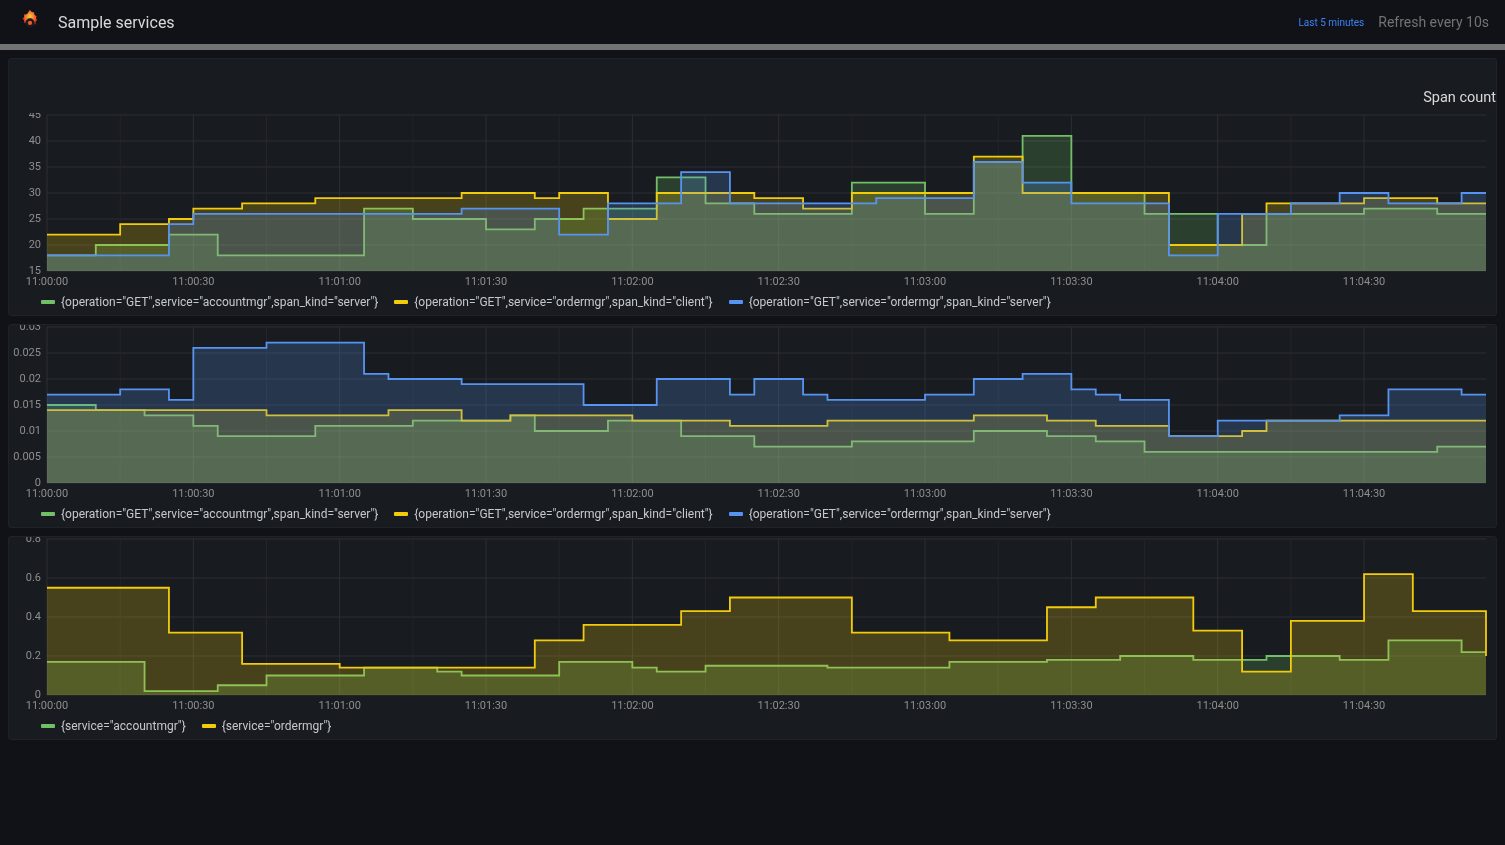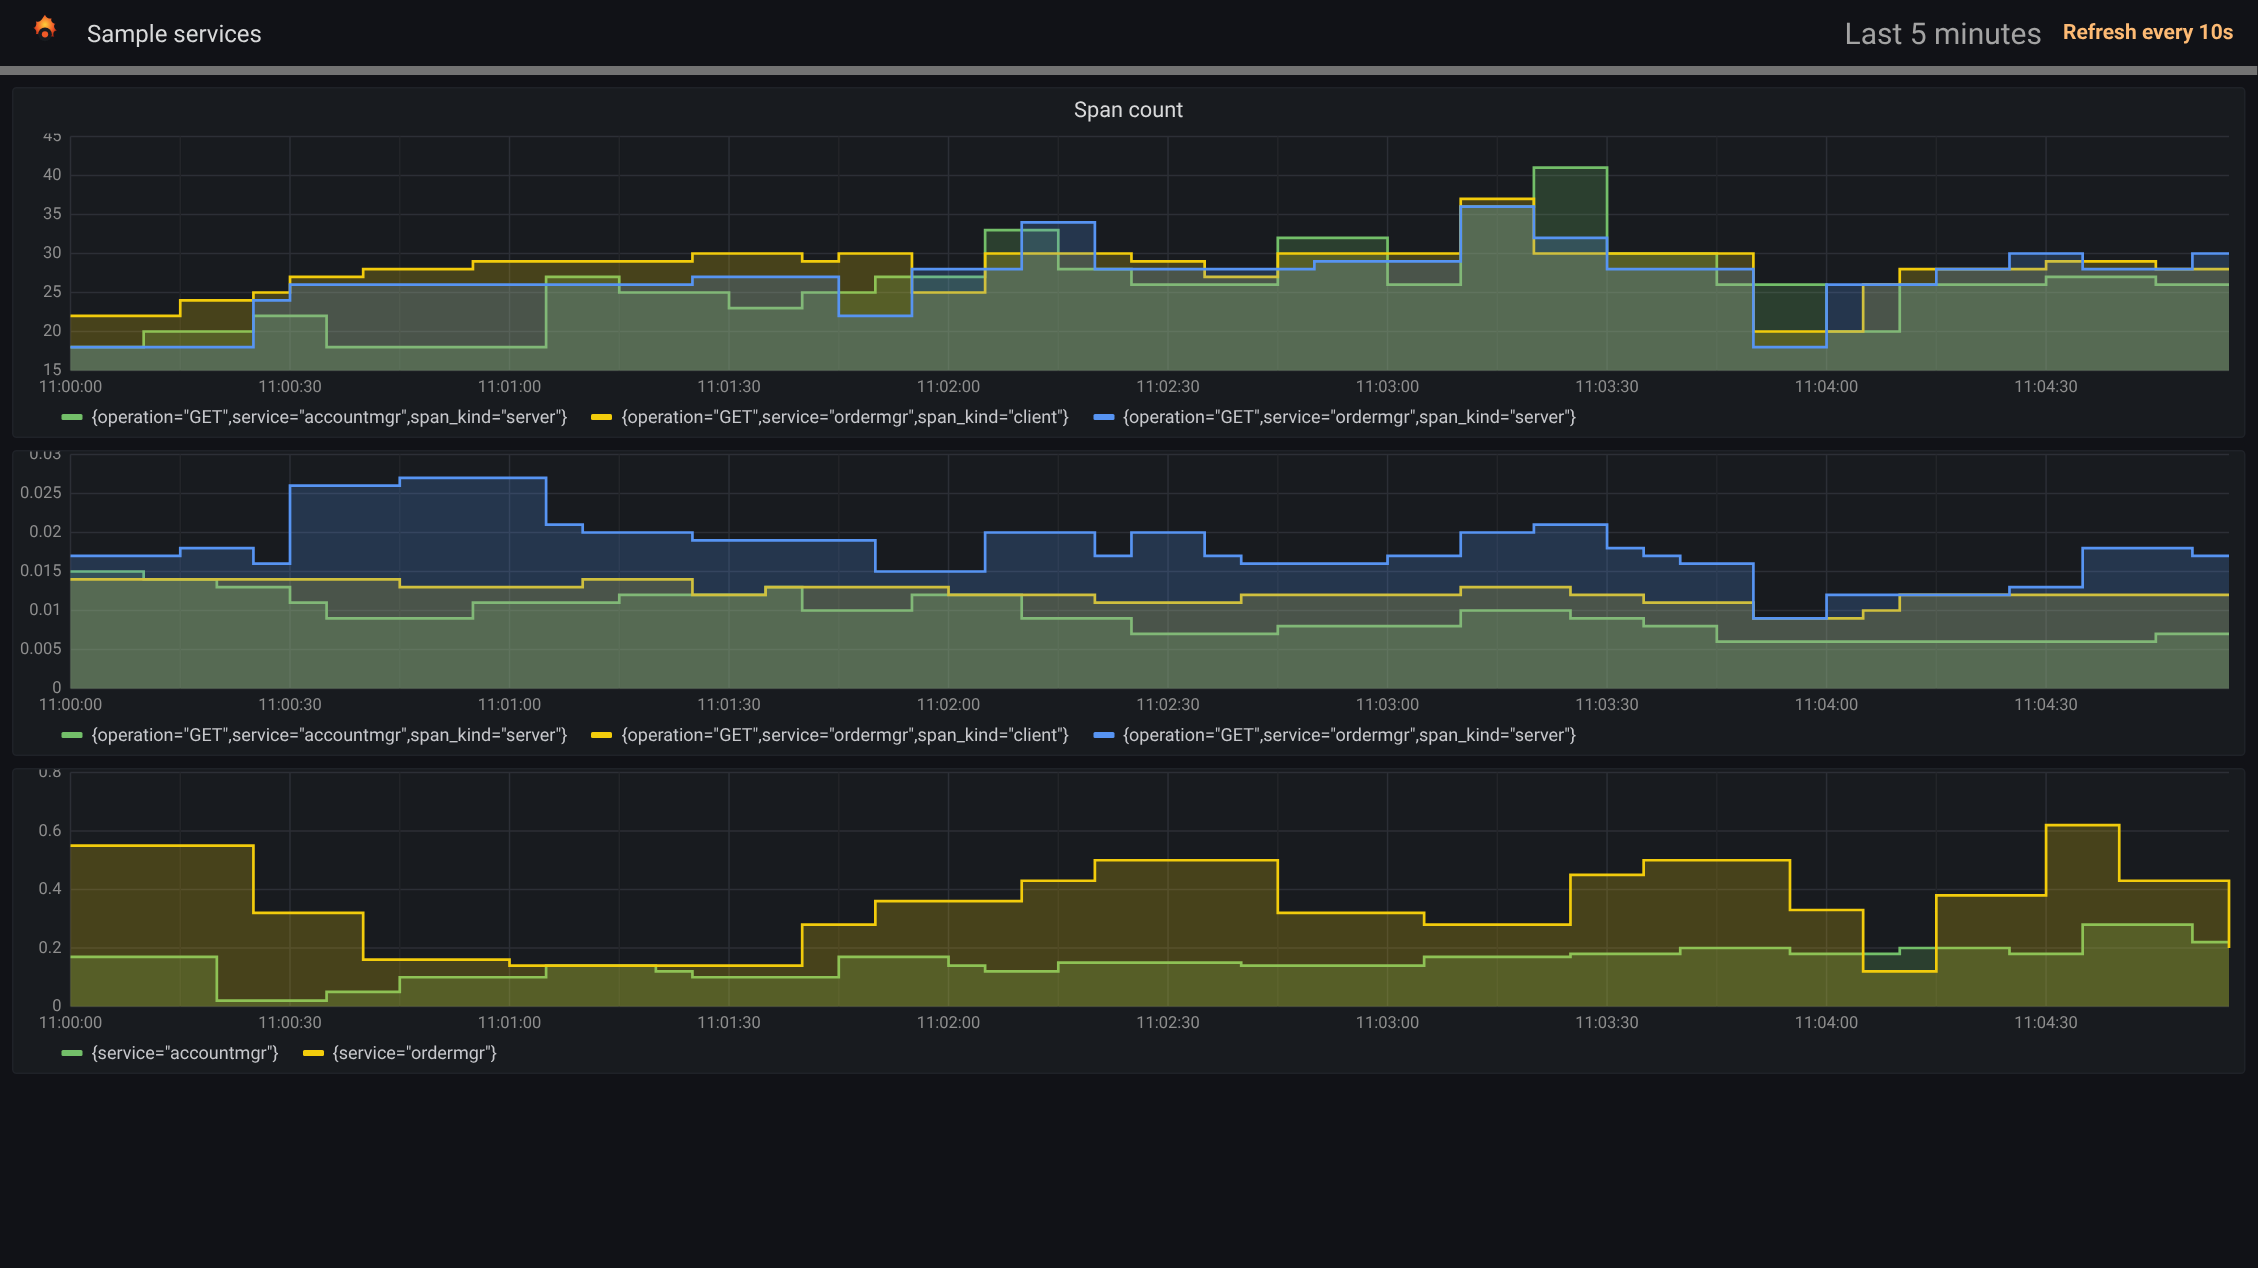--- a/index.html
+++ b/index.html
@@ -26,51 +26,51 @@
     height: 28px;
     margin-right: 14px;
   }
   .topbar .title {
     font-size: 16px;
     color: #d8d9da;
     flex: 0 0 auto;
   }
   .topbar .spacer { flex: 1 1 auto; }
   .topbar .toolbar-text {
-    font-size: 20px;
-    color: #a3a3a3;
+    font-size: 10px;
+    color: #3b82f6;
     margin-right: 14px;
     cursor: pointer;
     margin-left: 36px;
   }
   .topbar .toolbar-refresh {
     font-size: 14px;
-    color: #fdba74;
+    color: #737373;
     cursor: pointer;
-    font-weight: bold;
   }
   .dash {
     padding: 8px 8px 8px 8px;
     display: flex;
     flex-direction: column;
     gap: 8px;
   }
   .panel {
     background: #181b1f;
     border: 1px solid #1f2228;
     border-radius: 3px;
     position: relative;
   }
   .panel-title {
-    text-align: center;
+    text-align: right;
     font-size: 14.5px;
     color: #d8d9da;
     height: 30px;
     line-height: 30px;
     cursor: pointer;
+    margin-top: 24px;
   }
   .panel-body {
     position: relative;
     width: 100%;
   }
   .panel-body svg { display: block; }
   .legend {
     display: flex;
     flex-wrap: wrap;
     gap: 16px;

